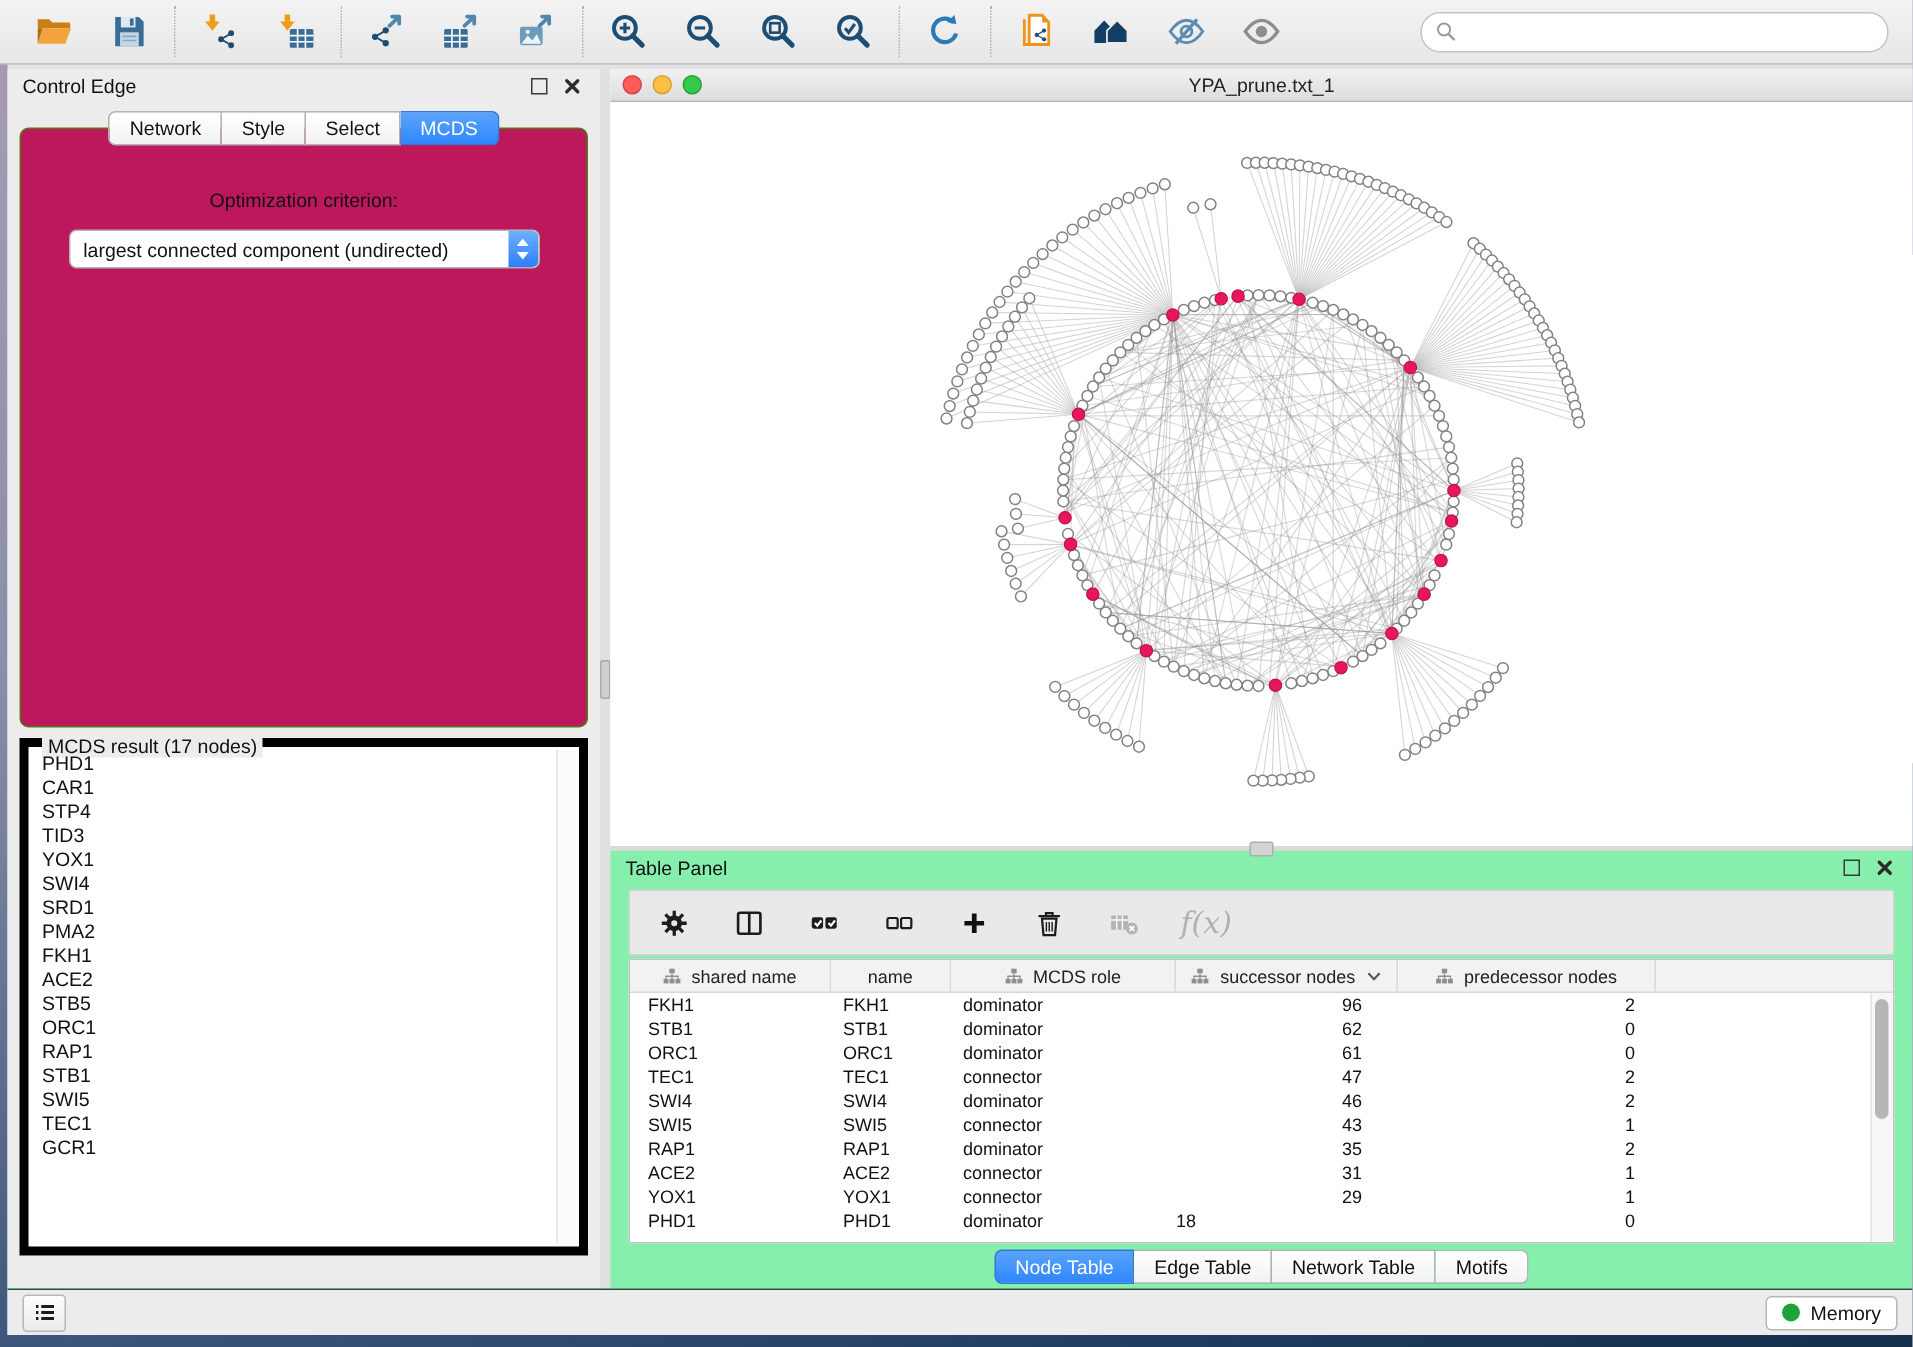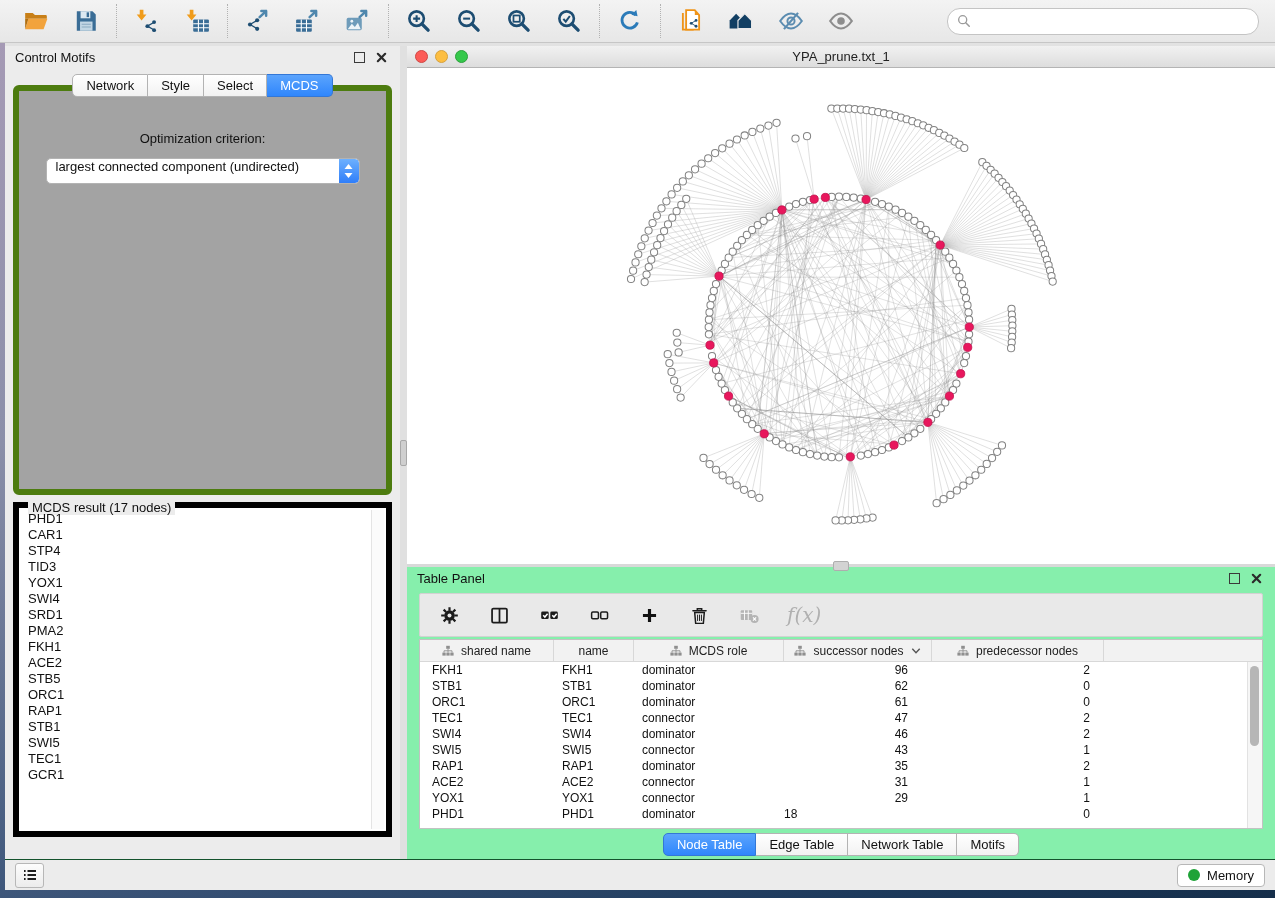--- a/index.html
+++ b/index.html
@@ -35,25 +35,25 @@
   .float-glyph{width:9px;height:9px;border:1.5px solid #3a3a3a;display:block;}
   .winbtn svg{width:11px;height:11px;}
 
   .tabs-row{display:flex;justify-content:center;position:relative;z-index:2;margin-top:5px;}
   .seg-tab{font-size:13px;padding:3px 13px;background:linear-gradient(#ffffff,#f2f2f2);
     border:1px solid #b3b3b3;border-left:none;color:#111;cursor:default;}
   .seg-tab:first-child{border-left:1px solid #b3b3b3;border-radius:5px 0 0 5px;}
   .seg-tab:last-child{border-radius:0 5px 5px 0;}
   .seg-tab.active{background:linear-gradient(#5ba4fd,#2f86fc);color:#fff;border-color:#3377d6;}
 
-  .tab-box{margin:-12px 8px 0;height:358px;border:6px solid #4d7c0f;border-radius:6px;
-    background:#a3a3a3;padding-top:40px;text-align:center;position:relative;z-index:1;}
+  .tab-box{margin:-12px 8px 0;height:358px;border:1px solid #4d7c0f;border-radius:6px;
+    background:#be185d;padding-top:40px;text-align:center;position:relative;z-index:1;}
   .crit-label{font-size:13px;color:#111;margin-bottom:12px;}
   .dropdown{width:312px;height:24px;margin:0 auto;background:#fff;border:1px solid #b3b3b3;border-radius:5px;
-    display:flex;overflow:hidden;}
+    display:flex;align-items:center;overflow:hidden;}
   .dropdown .dd-text{flex:1;font-size:13px;text-align:left;padding-left:9px;white-space:nowrap;color:#111;}
   .dd-stepper{width:20px;height:24px;background:linear-gradient(#6db0fe,#2f7ef9);display:flex;flex-direction:column;
     align-items:center;justify-content:center;gap:2px;border-radius:0 4px 4px 0;}
   .dd-stepper svg{width:9px;height:7px;display:block;}
   .btn-row{margin-top:13px;display:flex;justify-content:center;gap:13px;}
   .mac-btn{font-size:13px;font-family:"Liberation Sans",sans-serif;padding:3px 15px;background:linear-gradient(#ffffff,#f3f3f3);
     border:1px solid #b3b3b3;border-radius:5px;color:#111;cursor:default;}
   .mac-btn.focused{box-shadow:0 0 0 3px rgba(90,153,240,.55);border-color:#7ca9e2;}
 
   .mcds-box{margin:7px 8px 22px;flex:1;background:#fff;border:6px solid #000000;position:relative;min-height:0;}
@@ -269,21 +269,21 @@
       </svg>
       <input class="search-input" placeholder="" style="">
     </div>
   </div>
 
   <div class="content">
     <div class="main">
 
       <div class="cpanel">
         <div class="panel-titlebar">
-          <span>Control Motifs</span>
+          <span>Control Edge</span>
           <span class="spacer"></span>
           <span class="winbtn">
               <span class="float-glyph"></span>
             </span>
           <span class="winbtn">
             <svg viewBox="0 0 12 12">
                 <path d="M2 2l8 8M10 2l-8 8" stroke="#2b2b2b" stroke-width="2.4" stroke-linecap="round"></path>
               </svg>
           </span>
         </div>

